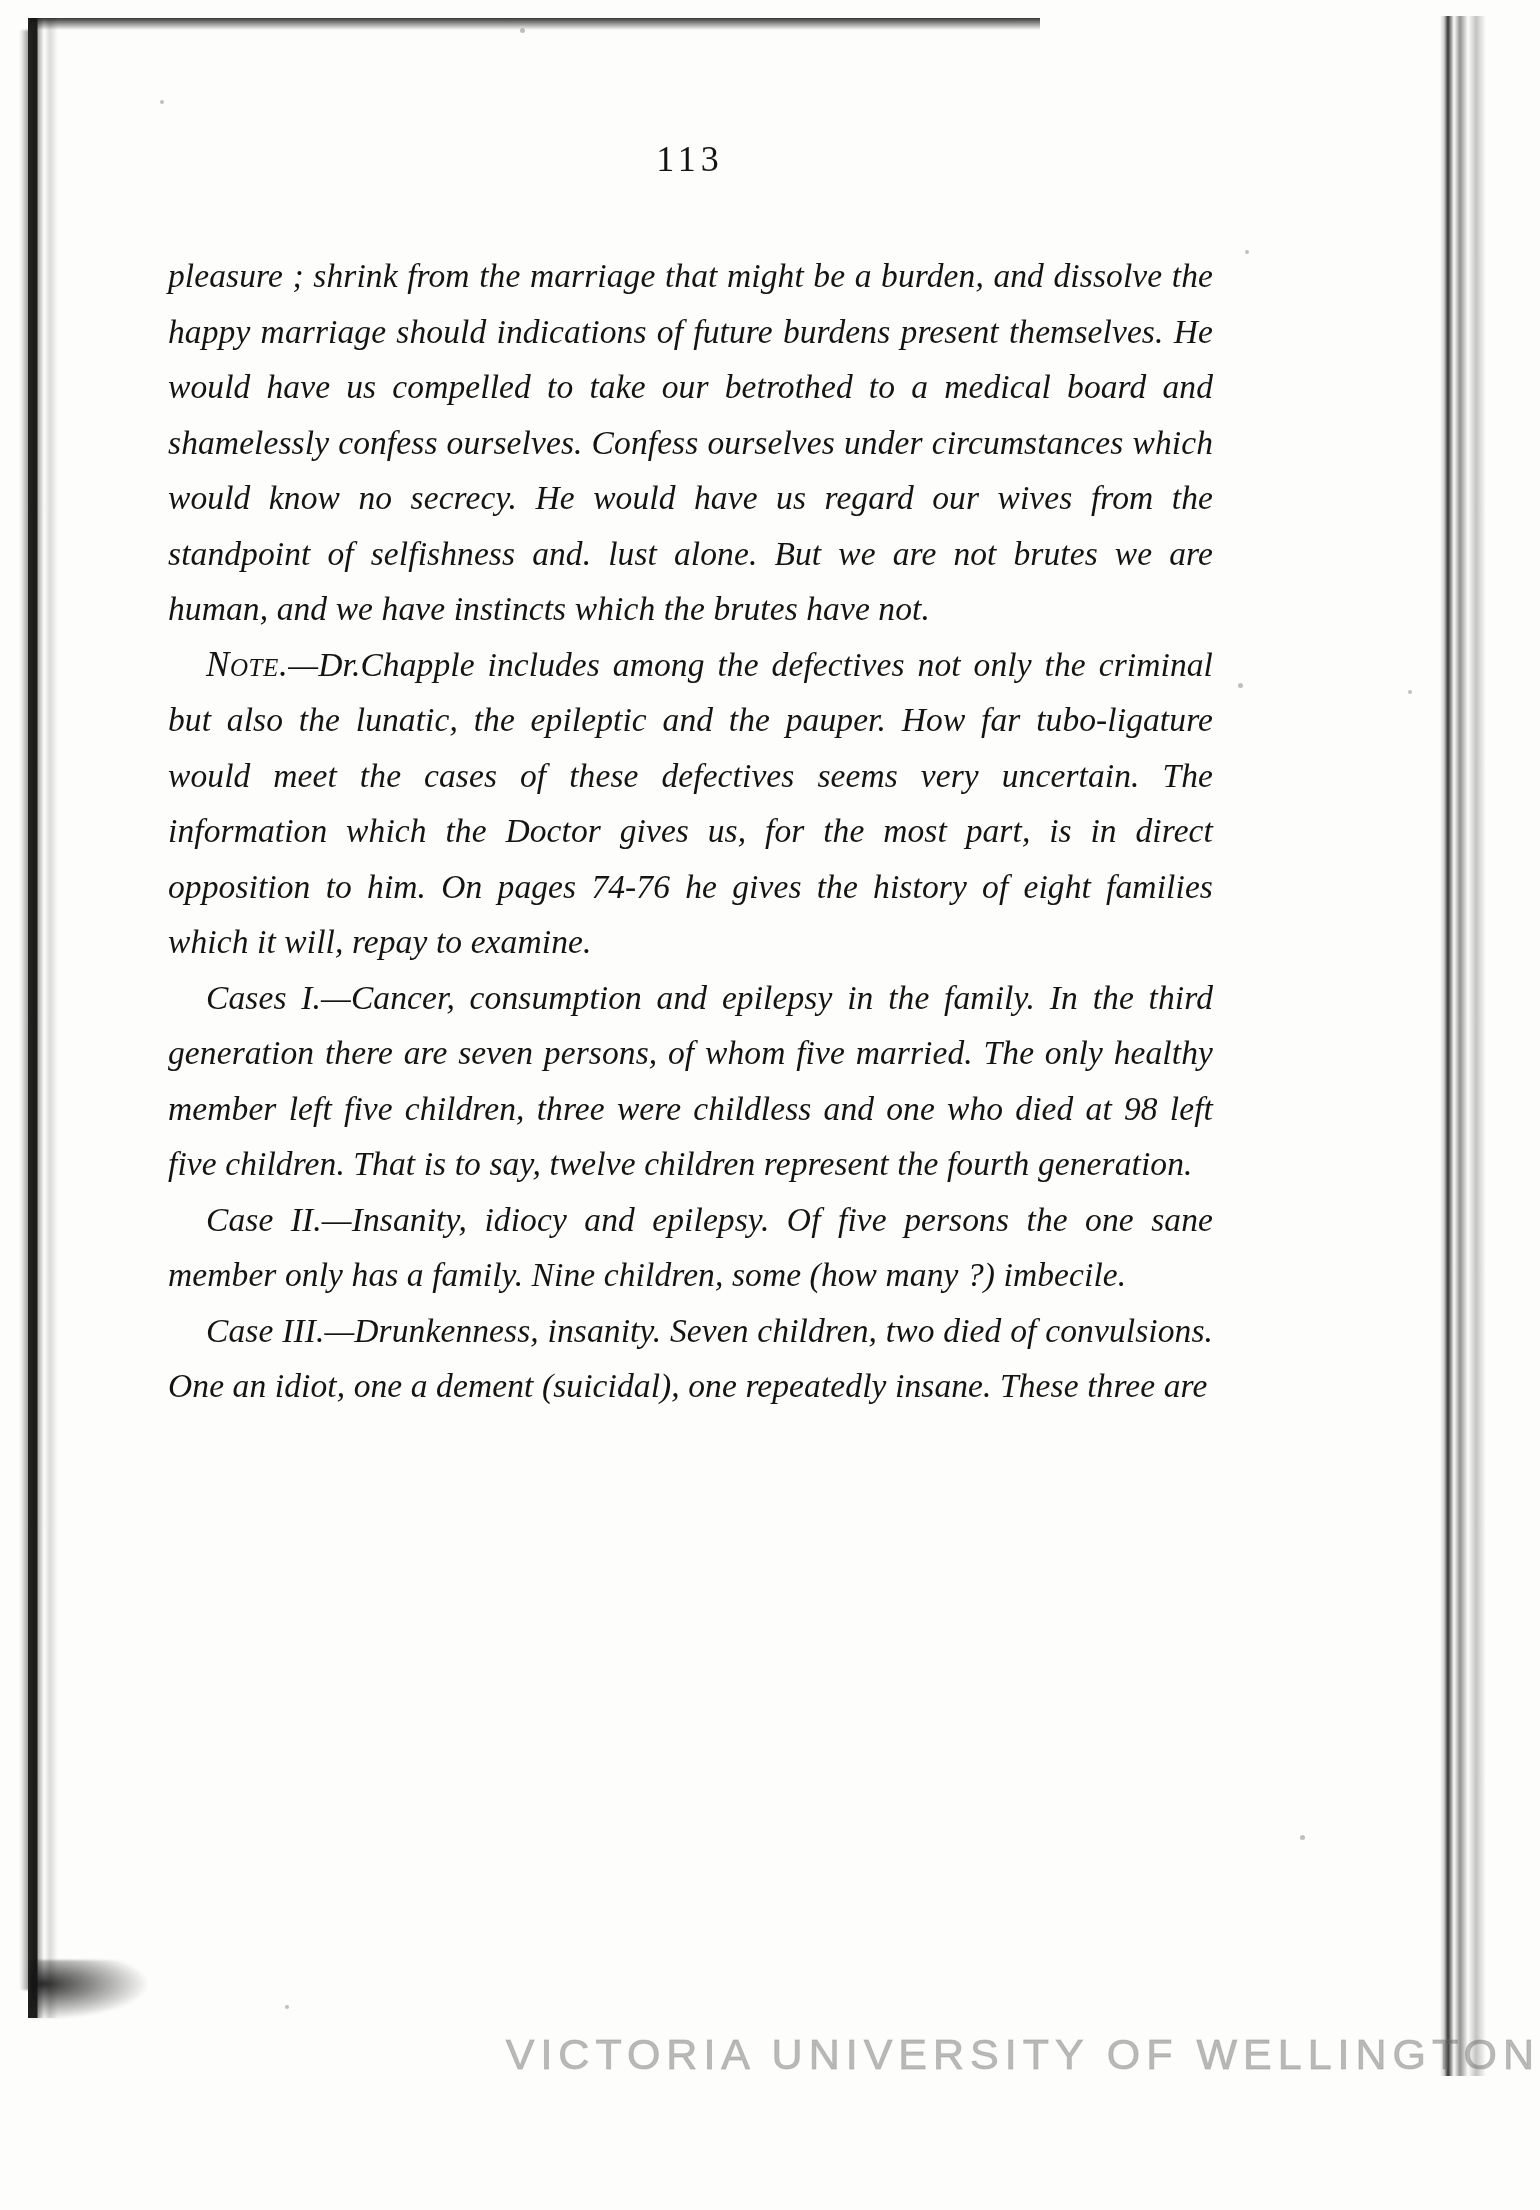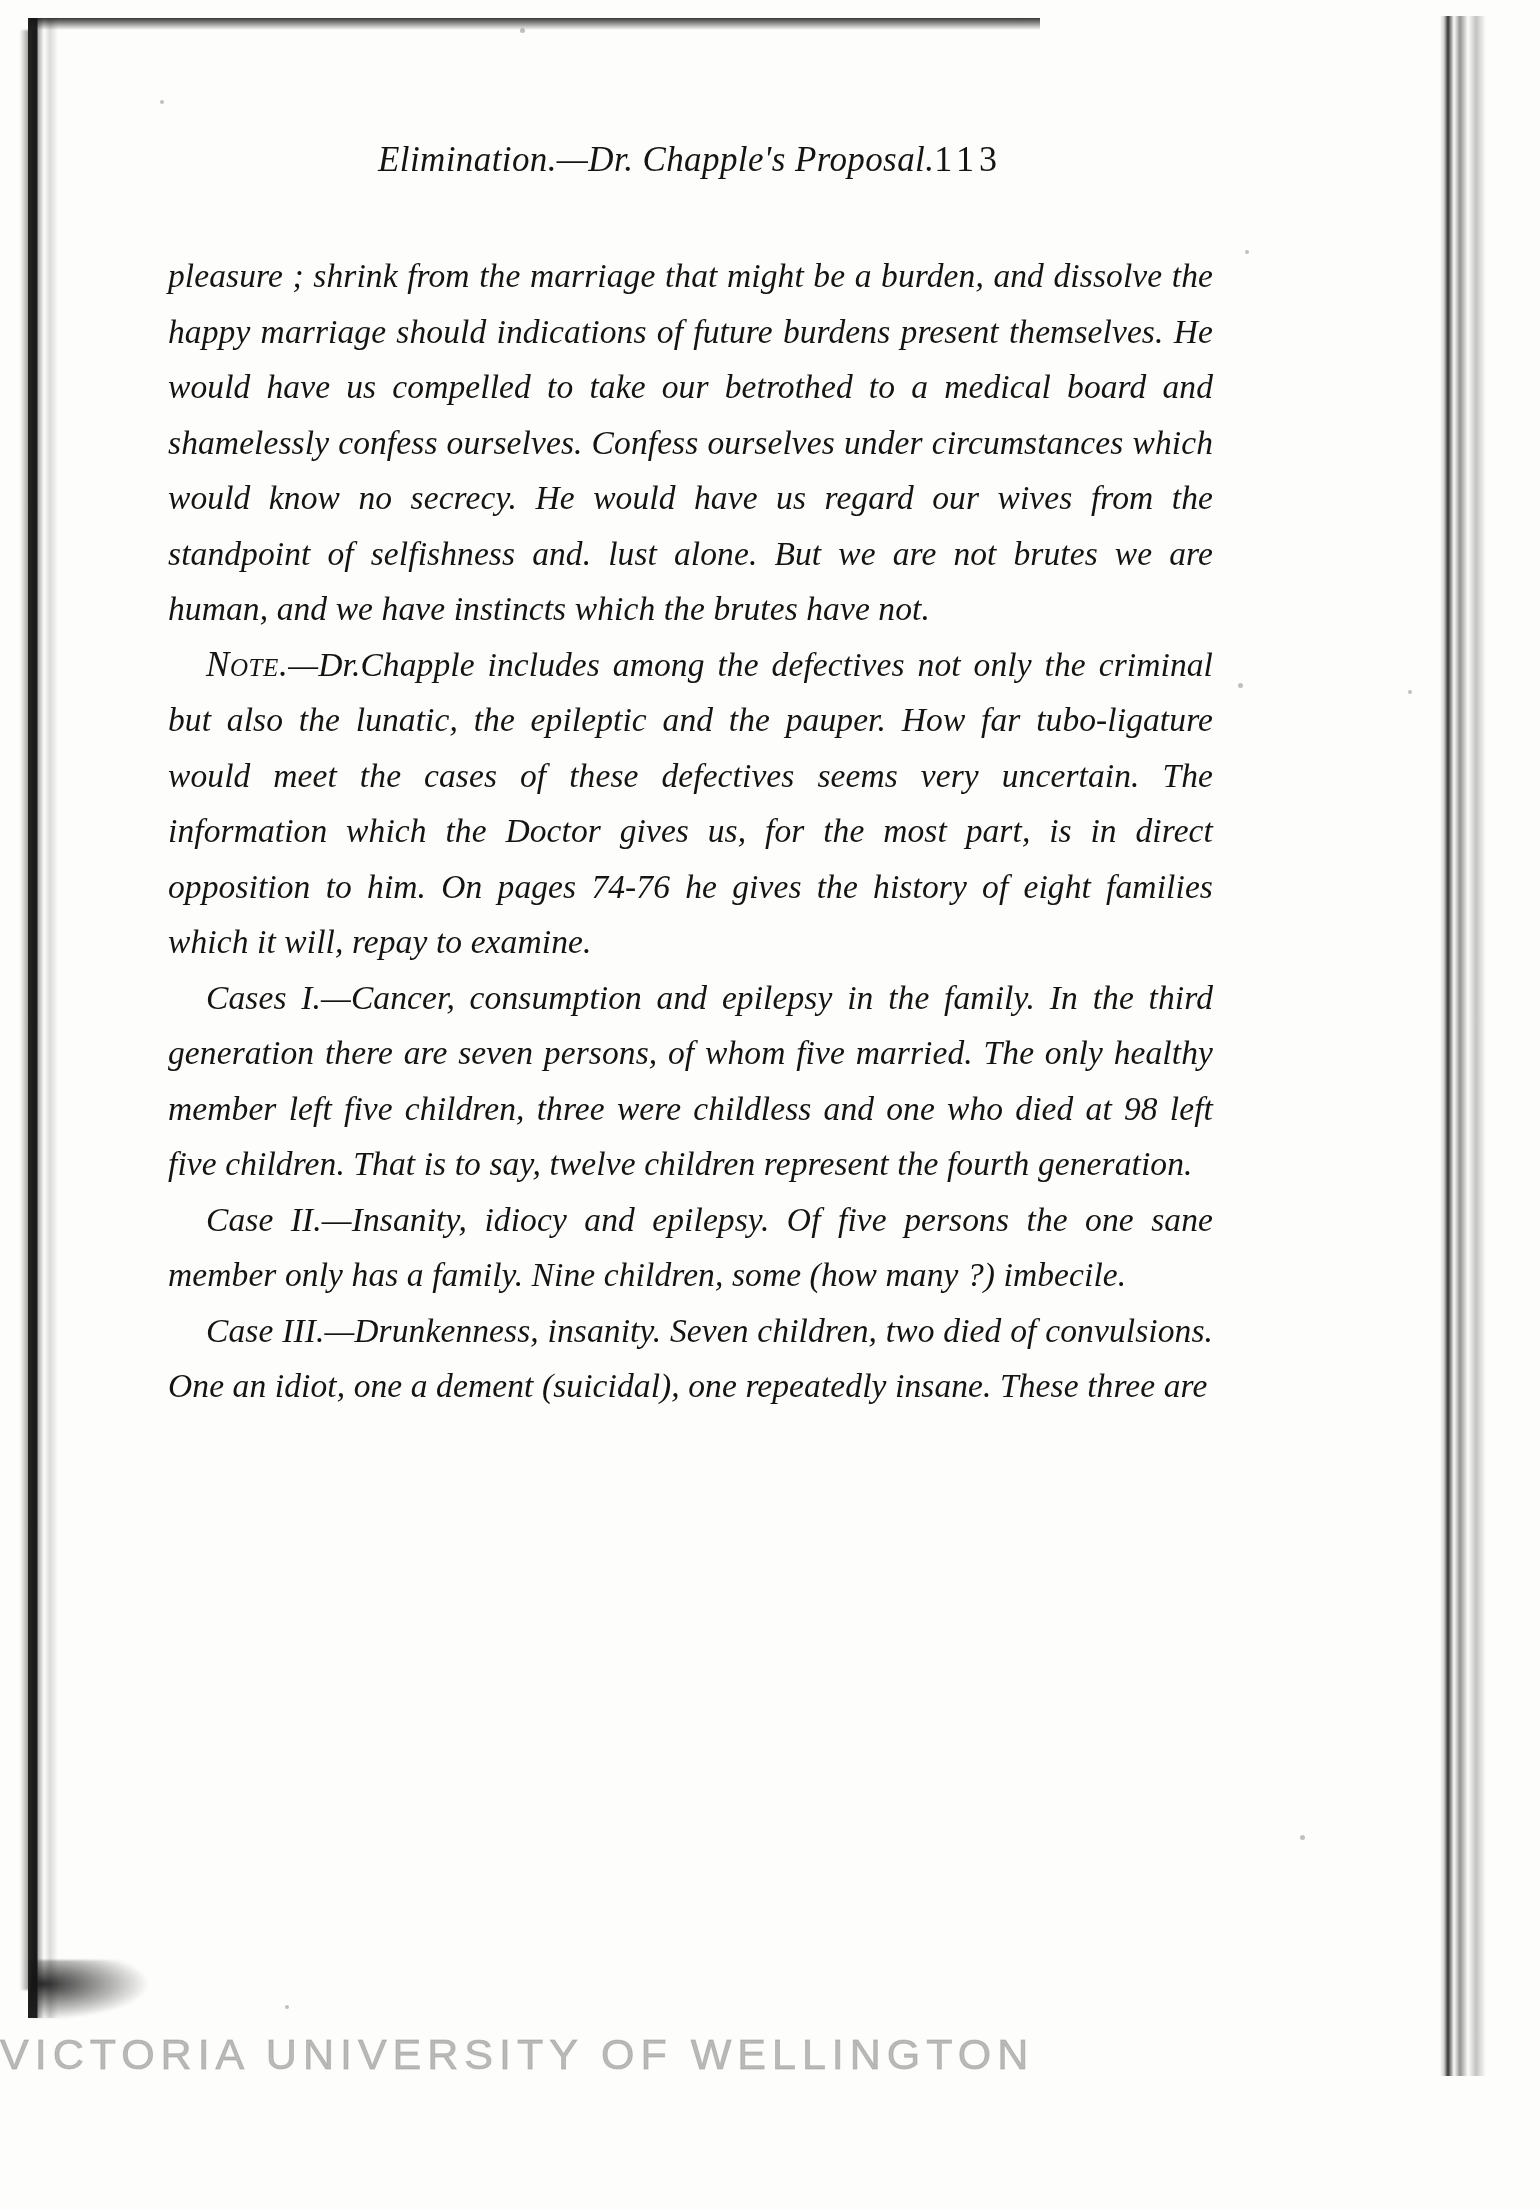--- a/index.html
+++ b/index.html
@@ -131,21 +131,21 @@
     font-size: 35px;
     letter-spacing: 0.6px;
   }
 
   
   .stamp {
     position: absolute;
     left: 0;
     top: 2030px;
     width: 1540px;
-    text-align: left;
+    text-align: right;
     font-family: "Liberation Sans", sans-serif;
     font-size: 43px;
     letter-spacing: 6px;
     color: rgba(90,90,90,0.55);
     -webkit-text-stroke: 1px rgba(120,120,120,0.5);
     opacity: 0.75;
   }
 </style>
 </head>
 <body>
@@ -160,21 +160,20 @@
 
   <div class="speck" style="left:520px;top:28px;width:5px;height:5px;"></div>
   <div class="speck" style="left:1245px;top:250px;width:4px;height:4px;"></div>
   <div class="speck" style="left:1238px;top:683px;width:5px;height:5px;"></div>
   <div class="speck" style="left:1408px;top:690px;width:4px;height:4px;"></div>
   <div class="speck" style="left:1300px;top:1835px;width:5px;height:5px;"></div>
   <div class="speck" style="left:285px;top:2005px;width:4px;height:4px;"></div>
   <div class="speck" style="left:160px;top:100px;width:4px;height:4px;"></div>
 
   <div class="running-head">
-    <span class="rh-title">Elimination.—Dr. Chapple's Proposal.</span>
     <span class="rh-page">113</span>
   </div>
 
   <div class="body-col">
     <p class="para">pleasure ; shrink from the marriage that might be a burden, and dissolve the happy marriage should indications of future burdens present themselves.    He would have us compelled to take our betrothed to a medical board and shamelessly confess ourselves. Confess ourselves under circumstances which would know no secrecy.    He would have us regard our wives from the standpoint of selfishness and. lust alone.    But we are not brutes we are human, and we have instincts which the brutes have not.</p>
     <p class="para indent"><span class="smallcaps">Note.</span>—Dr.Chapple includes among the defectives not only the criminal but also the lunatic, the epileptic and the pauper.    How far tubo-ligature would meet the cases of these defectives seems very uncertain.    The information which the Doctor gives us, for the most part, is in direct opposition to him.    On pages 74-76 he gives the history of eight families which it will, repay to examine.</p>
     <p class="para indent">Cases I.—Cancer, consumption and epilepsy in the family.    In the third generation there are seven persons, of whom five married.    The only healthy member left five children, three were childless and one who died at 98 left five children.    That is to say, twelve children represent the fourth generation.</p>
     <p class="para indent">Case II.—Insanity, idiocy and epilepsy.   Of five persons the one sane member only has a family. Nine children, some (how many ?) imbecile.</p>
     <p class="para indent">Case III.—Drunkenness, insanity. Seven children, two died of convulsions.   One an idiot, one a dement (suicidal), one repeatedly insane.    These three are</p>
   </div>

